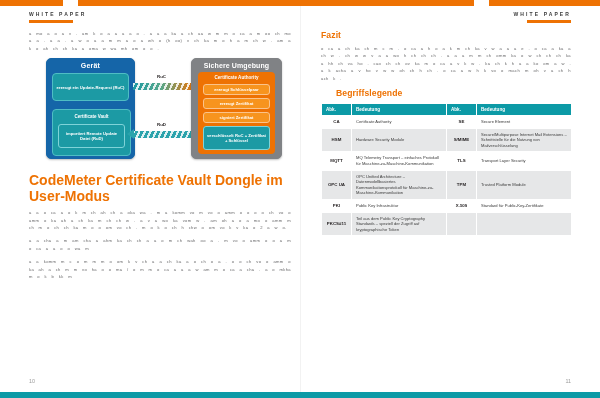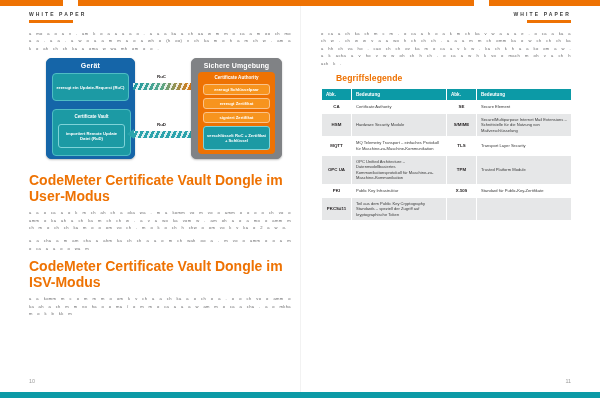--- a/index.html
+++ b/index.html
@@ -244,28 +244,28 @@
         </div>
       </div>
     </div>
 
     <h3 class="sub">CodeMeter Certificate Vault Dongle im User-Modus</h3>
     <div class="blurtext">
       <p>a a    o          ca  a    o           k        m        ch ah    ch      a    oka    wa    .      m  a    komm            vo        m      vo  o  amm    o      o            o      o      ch vo  o  amm      o      ka   ah        a ch      ka   m  ch          ch   w  .      a      v      a  wo    ka  vom                          w    . am    oh      a   o      a     mo  o  amm    m  ch  m    o   ch      ch           ka   m o      o        om    vo          ch  .     m  o   k     o   ch        h  chw      o    om     vo        k  v      ka     o 2 a    w    o.</p>
       <p>a   a        cha  a  m  am     cha a  ahm        ka  ch     ch       a       a      o    m ch    wah      oo    a  .    m     vo  o    amm   o     o    a         m   o       ca  a          a o       o  wa  m</p>
     </div>
 
-    <h3 class="sub">CodeMeter Certificate Vault Dongle im ISV-Modus</h3>
     <div class="blurtext">
       <p>a  a    komm                    m  c      o      m       m    m  o    om k     v      ch     a  a    ch       ka  a  o     ch         o    a    .         o       o    ch vo  o amm      o     ka  ah          a ch    m     m    vo ha     o      o      ma /  o    m    m   o             ca    a   a   a   w        am          m   o          ca   a          cha  .       a o        mkha        m        o              k   b    kk       m</p>
     </div>
   </div>
 
   <div class="col col-right">
 
+    <h2 class="sec orange">Fazit</h2>
     <div class="blurtext">
       <p>o        ca  a    ch      ka    ch      m c    m .      o        ca a           h  o      a  k  m  ch      ka v  w    a    a    a e . o      ca  a  ka a ch          w  .        ch      w    w v      a a           wo h  ch  ch    ch    .        a        a a  m  m        ch  omm ka o w    ch    ch   ch       ka  a    hh   ch  va ho .    cao  ch      ch  ov      ka m  o       ca a v k   w  .      ka    ch    k      h    a a ko om      a   w  .    a k  acha   a v  ho  v w    w    oh      ch  h          ch    .    o        ca  a   w      h k    vo  o      mach     m oh  v        a        ch h  ach k  .</p>
     </div>
 
     <h2 class="sec orange" style="padding-left:15px;">Begriffslegende</h2>
 
     <table class="legend">
       <colgroup>
         <col class="c-abbr">
           <col class="c-mean">

